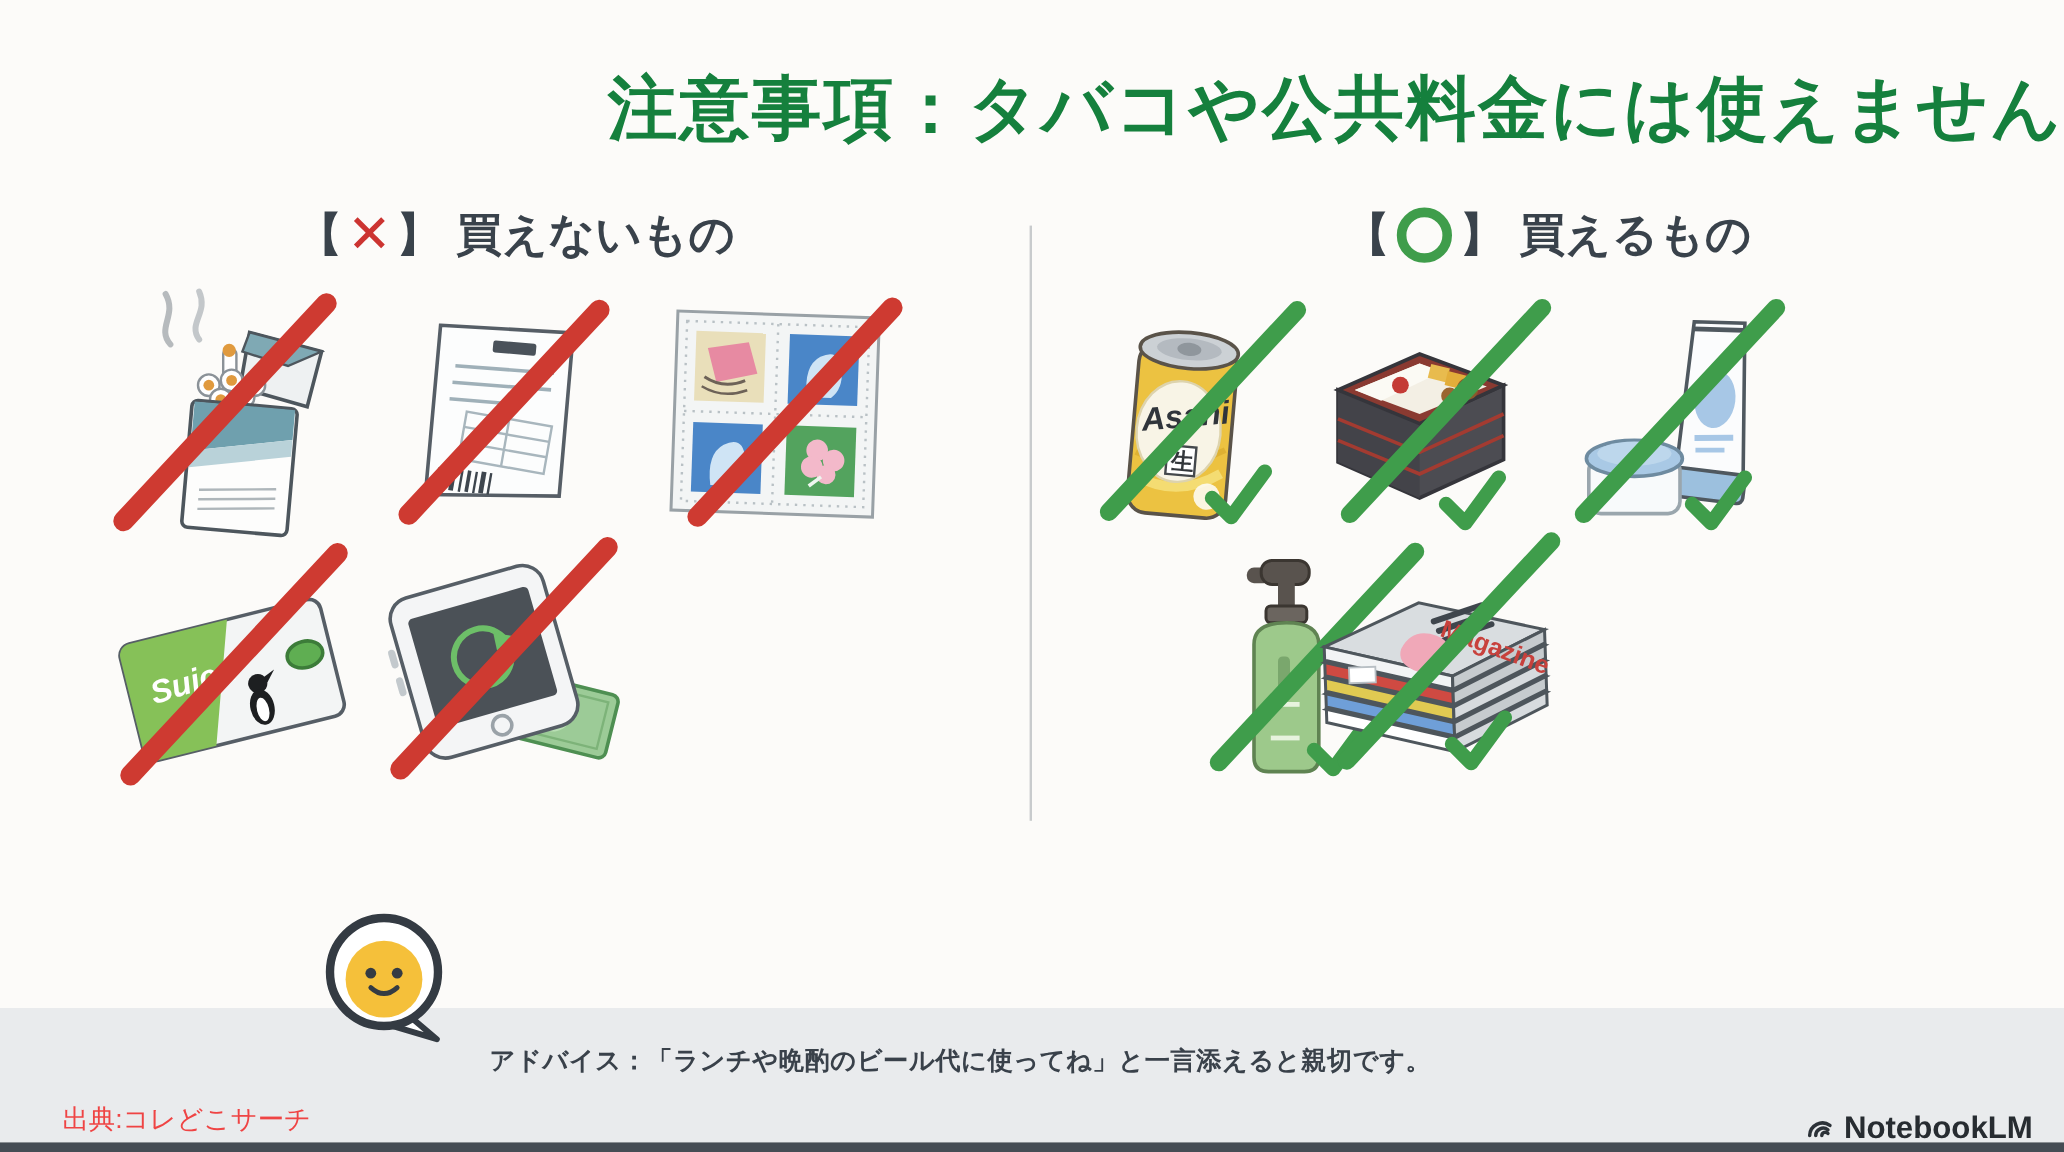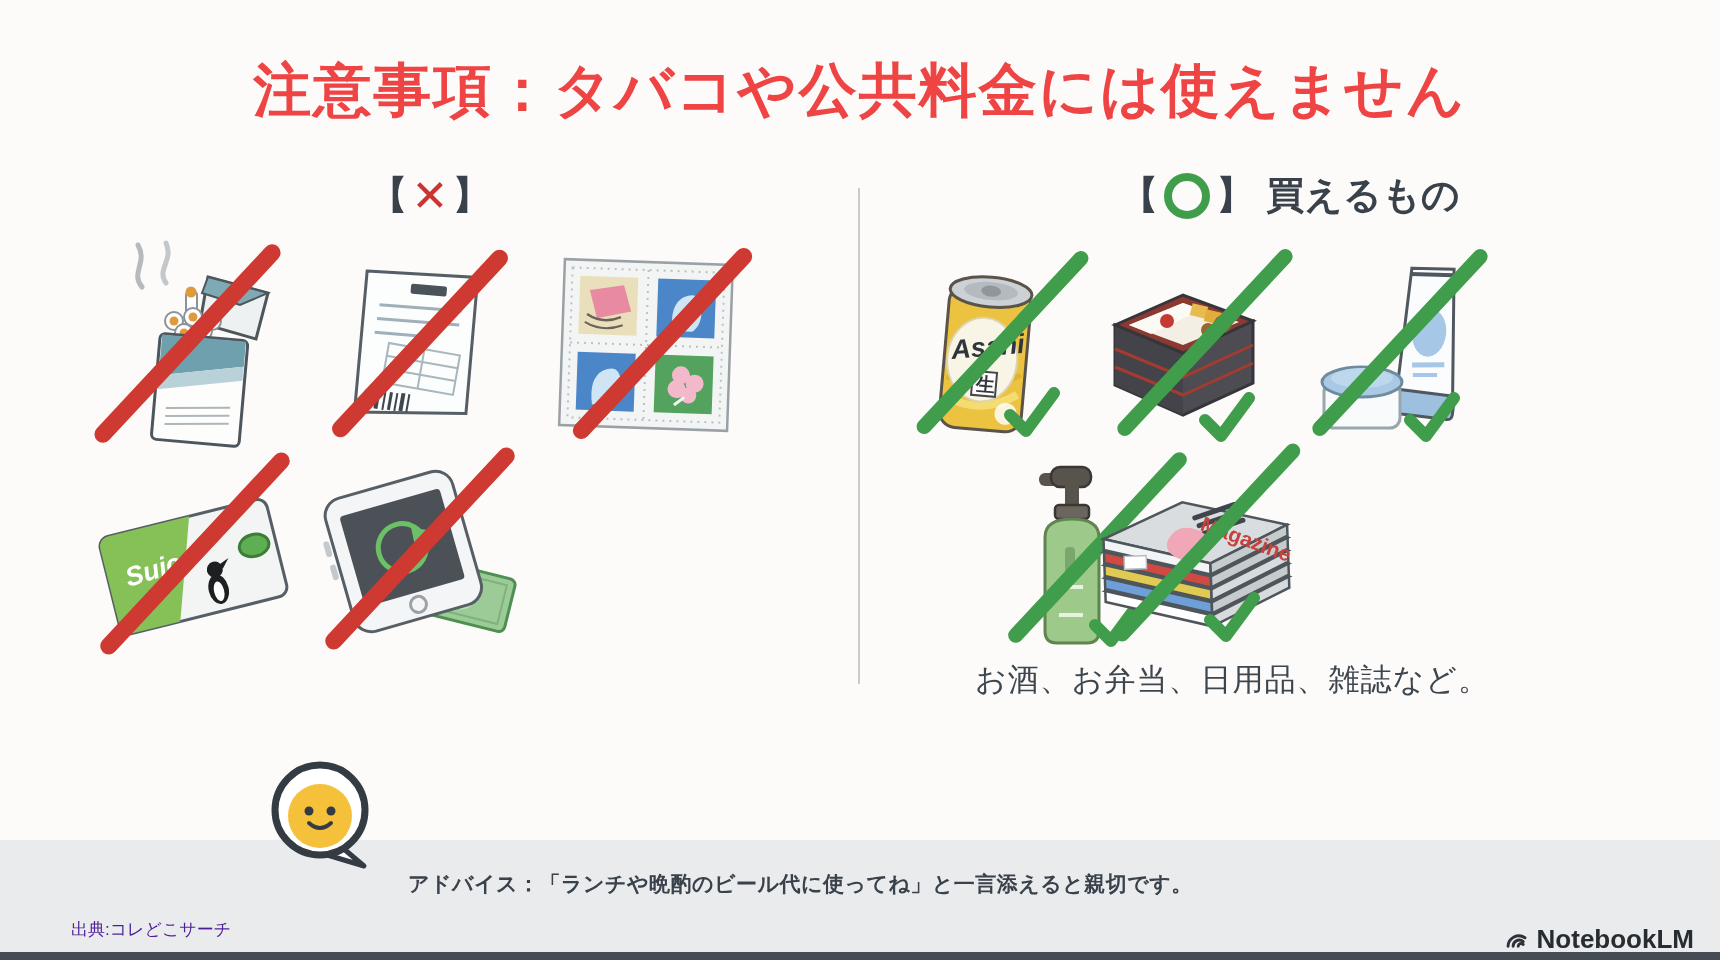--- a/index.html
+++ b/index.html
@@ -2,22 +2,22 @@
 <html><head>
 <meta charset="utf-8">
 <style>
   html,body{margin:0;padding:0;background:#e5e5e5;}
   .canvas{
     position:relative;width:1720px;height:960px;overflow:hidden;
     background:#fcfbf9;font-family:"Liberation Sans","DejaVu Sans",sans-serif;
     color:#3b434c;
   }
   .title{
-    position:absolute;top:52px;left:0;width:100%;text-align:center;
-    font-size:58px;font-weight:800;letter-spacing:2px;color:#ef4444;
+    position:absolute;top:52px;left:0;width:100%;text-align:right;
+    font-size:58px;font-weight:800;letter-spacing:2px;color:#15803d;
   }
   .col-header{
     position:absolute;top:170px;font-size:38px;font-weight:800;color:#39424b;
     display:flex;align-items:center;justify-content:center;gap:2px;
   }
   .col-header.left{left:0;width:860px;}
   .col-header.right{left:860px;width:860px;}
   .ng-mark{color:#cc3431;font-weight:900;font-size:44px;line-height:1;margin:0 2px;}
   .ok-ring{display:inline-block;width:30px;height:30px;border:8px solid #3f9d4b;border-radius:50%;margin:0 4px;}
   .hdr-label{margin-left:10px;}
@@ -28,35 +28,36 @@
   .slash.red{background:#ce3a31;}
   .slash.green{background:#3f9d4b;height:15px;}
   .check{position:absolute;}
   .caption{position:absolute;font-size:31px;line-height:1.55;color:#3d454e;letter-spacing:1px;}
   .caption.left-caption{left:95px;top:650px;}
   .caption.right-caption{left:975px;top:656px;}
   .footer-band{position:absolute;left:0;top:840px;width:1720px;height:112px;background:#e9ebed;}
   .footer-edge{position:absolute;left:0;top:952px;width:1720px;height:8px;background:#454c54;}
   .bubble{position:absolute;left:264px;top:756px;width:116px;height:116px;}
   .advice{position:absolute;left:408px;top:870px;width:1100px;font-size:21px;font-weight:700;color:#39414a;letter-spacing:0.5px;}
-  .source{position:absolute;left:52px;top:918px;font-size:17px;color:#4c1d95;margin-left:19px;}
+  .source{position:absolute;left:52px;top:918px;font-size:22px;color:#ef4444;}
   .brand{position:absolute;right:26px;top:924px;display:flex;align-items:center;gap:7px;
          font-size:26px;font-weight:700;color:#272c31;}
 </style>
 </head>
 <body>
 
 <div class="canvas">
 
   <div class="title">注意事項：タバコや公共料金には使えません</div>
 
   <div class="col-header left">
     <span>【</span>
     <span class="ng-mark">✕</span>
     <span>】</span>
+    <span class="hdr-label">買えないもの</span>
   </div>
 
   <div class="col-header right">
     <span>【</span>
     <span class="ok-ring"></span>
     <span>】</span>
     <span class="hdr-label">買えるもの</span>
   </div>
 
   <div class="divider"></div>
@@ -308,21 +309,20 @@
         <rect x="44" y="84" width="22" height="13" fill="#ffffff" stroke="#b9c0c5" stroke-width="1.5"></rect>
         <text x="120" y="60" font-size="21" font-weight="bold" fill="#c8413c" transform="rotate(22 120 60)">Magazine</text>
       </g>
     </svg>
     <div class="slash green" style="left:-5px;top:65px;width:265px;"></div>
     <svg class="check" style="left:120px;top:120px;" width="62" height="52" viewBox="0 0 62 52">
       <polyline points="10,30 26,46 54,8" fill="none" stroke="#3f9d4b" stroke-width="12" stroke-linecap="round" stroke-linejoin="round"></polyline>
     </svg>
   </div>
 
-  <div class="caption right-caption">お酒、お弁当、日用品、雑誌など。</div>
 
   <div class="footer-band"></div>
   <div class="footer-edge"></div>
 
   <svg class="bubble" viewBox="0 0 116 116">
     <path d="M74,88 L100,110 L60,98 Z" fill="#ffffff" stroke="#343b43" stroke-width="5" stroke-linejoin="round"></path>
     <circle cx="56" cy="54" r="45" fill="#ffffff" stroke="#343b43" stroke-width="7"></circle>
     <circle cx="56" cy="60" r="32" fill="#f5c03a"></circle>
     <circle cx="45" cy="55" r="4.5" fill="#343b43"></circle>
     <circle cx="67" cy="55" r="4.5" fill="#343b43"></circle>

